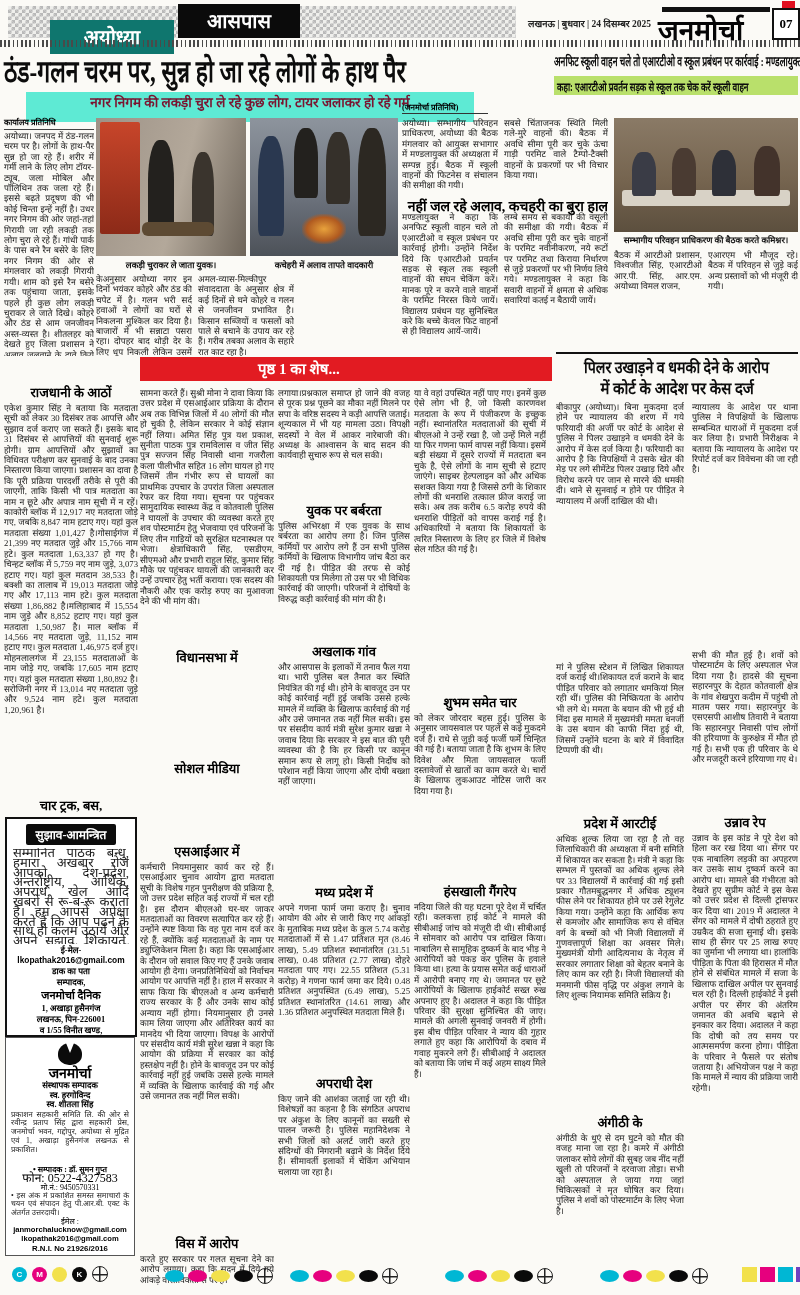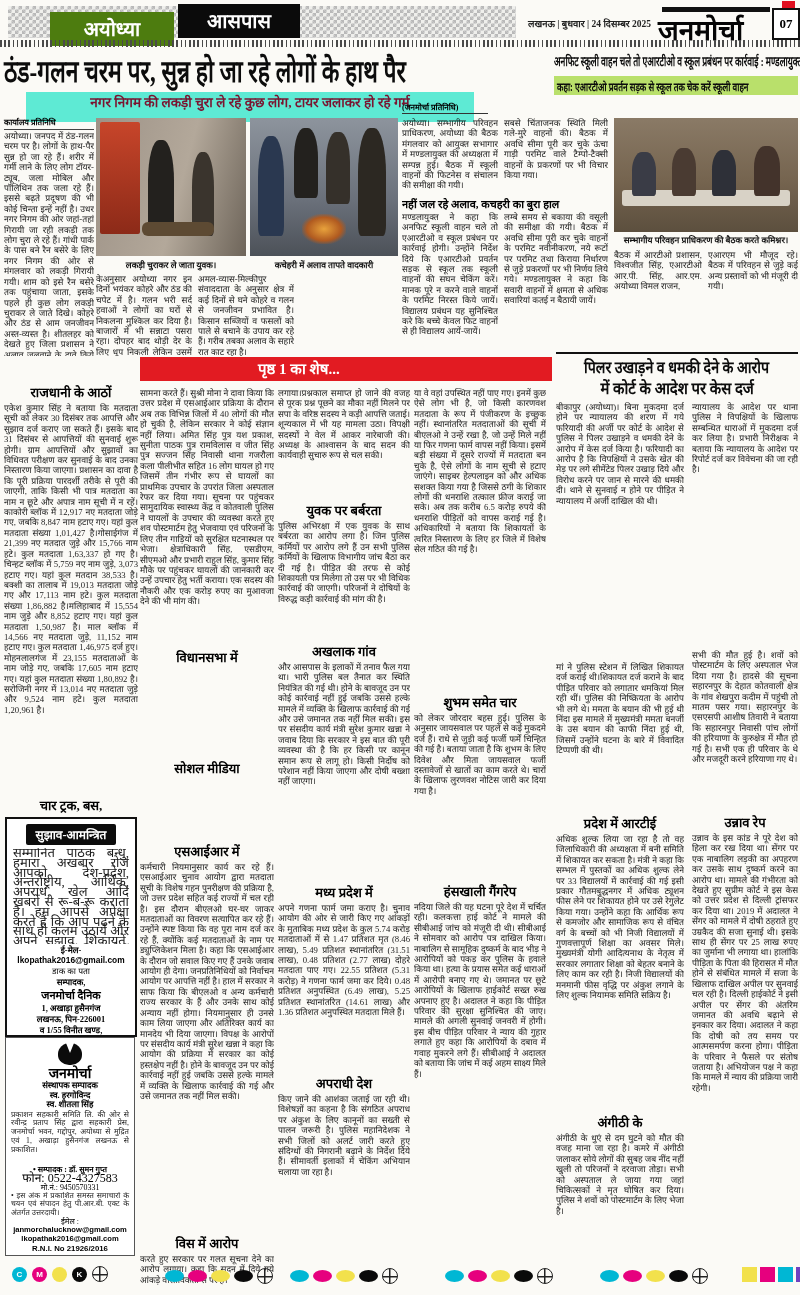--- a/index.html
+++ b/index.html
@@ -17,21 +17,21 @@
   .regc{display:inline-flex;width:15px;height:15px;border-radius:50%;margin-right:5px;align-items:center;justify-content:center;color:#fff;font-size:8px;font-weight:bold;font-family:"Liberation Sans",sans-serif;vertical-align:middle;}
   .cross{display:inline-block;width:14px;height:14px;border:1.5px solid #222;border-radius:50%;vertical-align:middle;background:linear-gradient(#222,#222) center/1.5px 100% no-repeat,linear-gradient(#222,#222) center/100% 1.5px no-repeat;}
   .sqr{display:inline-block;width:15px;height:15px;margin-right:3px;vertical-align:middle;}
 </style>
 </head>
 <body>
 
 <div class="page">
 
   <div class="a checker" style="left:8px;top:6px;width:508px;height:32px;"></div>
-  <div class="a" style="left:50px;top:12px;width:124px;height:34px;background:#4d7c0f;color:#fff;font-weight:bold;font-size:20px;text-align:center;line-height:34px;">
+  <div class="a" style="left:50px;top:20px;width:124px;height:34px;background:#0f766e;color:#fff;font-weight:bold;font-size:20px;text-align:center;line-height:34px;">
     <span>अयोध्या</span>
   </div>
   <div class="a" style="left:178px;top:4px;width:122px;height:34px;background:#0b0b0b;color:#fff;font-weight:bold;font-size:20px;text-align:center;line-height:34px;">
     <span>आसपास</span>
   </div>
   <div class="a" style="left:528px;top:17px;width:170px;font-size:9.5px;font-weight:bold;color:#222;white-space:nowrap;">लखनऊ | बुधवार | 24 दिसम्बर 2025</div>
   <div class="a" style="left:662px;top:7px;width:108px;height:5px;background:#111;"></div>
   <div class="a" style="left:658px;top:10px;width:116px;font-size:28px;font-weight:bold;color:#050505;white-space:nowrap;">जनमोर्चा</div>
   <div class="a" style="left:782px;top:1px;width:13px;height:15px;background:#e01020;clip-path:polygon(0 0,100% 0,100% 100%,50% 68%,0 100%);"></div>
   <div class="a" style="left:772px;top:8px;width:24px;height:28px;border:2px solid #111;background:#fff;text-align:center;line-height:28px;font-weight:bold;font-size:13px;">
@@ -75,21 +75,21 @@
   <div class="a photo" style="left:614px;top:118px;width:184px;height:114px;background:linear-gradient(#8a7a66 0%,#75644f 55%,#5c4f3e 100%);">
     <div class="a" style="left:8px;top:72px;width:168px;height:16px;background:#d8d2c6;border-radius:3px;"></div>
     <div class="fig" style="left:18px;top:34px;width:24px;height:44px;background:#3a3c46;"></div>
     <div class="fig" style="left:58px;top:30px;width:24px;height:48px;background:#4a3b32;"></div>
     <div class="fig" style="left:98px;top:32px;width:24px;height:46px;background:#2e3038;"></div>
     <div class="fig" style="left:140px;top:28px;width:26px;height:50px;background:#43332b;"></div>
   </div>
   <div class="a cap" style="left:614px;top:234px;width:184px;">सम्भागीय परिवहन प्राधिकरण की बैठक करते कमिश्नर।</div>
 
   <div class="a txt" style="left:402px;top:118px;width:96px;height:76px;">अयोध्या। सम्भागीय परिवहन प्राधिकरण, अयोध्या की बैठक मंगलवार को आयुक्त सभागार में मण्डलायुक्त की अध्यक्षता में सम्पन्न हुई। बैठक में स्कूली वाहनों की फिटनेस व संचालन की समीक्षा की गयी।</div>
-  <div class="a" style="left:402px;top:196px;width:206px;font-size:11px;font-weight:bold;text-align:left;white-space:nowrap;overflow:hidden;">नहीं जल रहे अलाव, कचहरी का बुरा हाल</div>
+  <div class="a" style="left:402px;top:196px;width:206px;font-size:14px;font-weight:bold;text-align:right;white-space:nowrap;overflow:hidden;">नहीं जल रहे अलाव, कचहरी का बुरा हाल</div>
   <div class="a txt" style="left:402px;top:212px;width:96px;height:142px;">मण्डलायुक्त ने कहा कि अनफिट स्कूली वाहन चले तो एआरटीओ व स्कूल प्रबंधन पर कार्रवाई होगी। उन्होंने निर्देश दिये कि एआरटीओ प्रवर्तन सड़क से स्कूल तक स्कूली वाहनों की सघन चेकिंग करें। मानक पूरे न करने वाले वाहनों के परमिट निरस्त किये जायें। विद्यालय प्रबंधन यह सुनिश्चित करे कि बच्चे केवल फिट वाहनों से ही विद्यालय आयें-जायें।</div>
   <div class="a txt" style="left:504px;top:212px;width:104px;height:142px;">लम्बे समय से बकाया की वसूली की समीक्षा की गयी। बैठक में अवधि सीमा पूरी कर चुके वाहनों के परमिट नवीनीकरण, नये रूटों पर परमिट तथा किराया निर्धारण से जुड़े प्रकरणों पर भी निर्णय लिये गये। मण्डलायुक्त ने कहा कि सवारी वाहनों में क्षमता से अधिक सवारियां कतई न बैठायी जायें।</div>
   <div class="a txt" style="left:504px;top:118px;width:104px;height:76px;">सबसे चिंताजनक स्थिति मिली गले-मुरे वाहनों की। बैठक में अवधि सीमा पूरी कर चुके ऊंचा गाड़ी परमिट वाले टैम्पो-टैक्सी वाहनों के प्रकरणों पर भी विचार किया गया।</div>
   <div class="a txt" style="left:614px;top:250px;width:88px;height:100px;">बैठक में आरटीओ प्रशासन, विश्वजीत सिंह, एआरटीओ आर.पी. सिंह, आर.एम. अयोध्या विमल राजन,</div>
   <div class="a txt" style="left:708px;top:250px;width:90px;height:100px;">एआरएम भी मौजूद रहे। बैठक में परिवहन से जुड़े कई अन्य प्रस्तावों को भी मंजूरी दी गयी।</div>
 
   <div class="a" style="left:556px;top:352px;width:242px;height:1.5px;background:#111;"></div>
   <div class="a" style="left:556px;top:355px;width:242px;text-align:center;">
     <span class="sq" style="display:inline-block;font-size:16.5px;transform:scaleX(.86);transform-origin:center;">पिलर उखाड़ने व धमकी देने के आरोप</span>
   </div>
@@ -107,21 +107,21 @@
   <div class="a txt" style="left:4px;top:403px;width:134px;height:390px;">एकेश कुमार सिंह ने बताया कि मतदाता सूची को लेकर 30 दिसंबर तक आपत्ति और सुझाव दर्ज कराए जा सकते हैं। इसके बाद 31 दिसंबर से आपत्तियों की सुनवाई शुरू होगी। ग्राम आपत्तियों और सुझावों का विधिवत परीक्षण कर सुनवाई के बाद उनका निस्तारण किया जाएगा। प्रशासन का दावा है कि पूरी प्रक्रिया पारदर्शी तरीके से पूरी की जाएगी, ताकि किसी भी पात्र मतदाता का नाम न छूटे और अपात्र नाम सूची में न रहें।काकोरी ब्लॉक में 12,917 नए मतदाता जोड़े गए, जबकि 8,847 नाम हटाए गए। यहां कुल मतदाता संख्या 1,01,427 है।गोसाईगंज में 21,399 नए मतदात जुड़े और 15,766 नाम हटे। कुल मतदाता 1,63,337 हो गए है।चिन्हट ब्लॉक में 5,759 नए नाम जुड़े, 3,073 हटाए गए। यहां कुल मतदान 38,533 है।बक्शी का तालाब में 19,013 मतदाता जोड़े गए और 17,113 नाम हटे। कुल मतदाता संख्या 1,86,882 है।मलिहाबाद में 15,554 नाम जुड़े और 8,852 हटाए गए। यहां कुल मतदाता 1,50,987 है। माल ब्लॉक में 14,566 नए मतदाता जुड़े, 11,152 नाम हटाए गए। कुल मतदाता 1,46,975 दर्ज हुए।मोहनलालगंज में 23,155 मतदाताओं के नाम जोड़े गए, जबकि 17,605 नाम हटाए गए। यहां कुल मतदाता संख्या 1,80,892 है।सरोजिनी नगर में 13,014 नए मतदाता जुड़े और 9,524 नाम हटे। कुल मतदाता 1,20,961 है।</div>
   <div class="a chead" style="left:4px;top:796px;width:134px;">चार ट्रक, बस,</div>
 
   <div class="a" style="left:5px;top:817px;width:128px;height:216px;border:2px solid #111;background:#fff;overflow:hidden;text-align:center;">
     <div style="margin:5px auto 3px;display:inline-block;background:#0c0c0c;color:#fff;font-size:12px;font-weight:bold;padding:2px 10px;border-radius:2px;">
       <span>सुझाव-आमन्त्रित</span>
     </div>
     <div class="txt" style="font-weight:normal;padding:0 6px;height:96px;font-size:13px;line-height:9.8px;">सम्मानित पाठक बन्धु, हमारा अखबार रोज आपको देश-प्रदेश, अन्तर्राष्ट्रीय, आर्थिक, अपराध, खेल आदि खबरों से रू-ब-रू कराता है। हम आपसे अपेक्षा करते हैं कि आप पढ़ने के साथ ही कलम उठायें और अपने सुझाव, शिकायतें, समस्यायें- हमें लिख भेजें तभी अखबार पूर्णता की ओर अग्रसर हो पायेगा।</div>
     <div style="font-size:8.5px;font-weight:bold;">ई-मेल-</div>
     <div style="font-size:8.4px;font-weight:bold;font-family:'Liberation Sans',sans-serif;">lkopathak2016@gmail.com</div>
-    <div style="font-size:8.5px;font-weight:normal;">डाक का पता</div>
+    <div style="font-size:8.5px;font-weight:bold;">डाक का पता</div>
     <div style="font-size:8.5px;font-weight:bold;">सम्पादक,</div>
     <div style="font-size:11px;font-weight:bold;">जनमोर्चा दैनिक</div>
     <div style="font-size:8.5px;font-weight:bold;">1, अखाड़ा हुसैनगंज</div>
     <div style="font-size:8.5px;font-weight:bold;">लखनऊ, पिन-226001</div>
     <div style="font-size:8.5px;font-weight:bold;">व 1/55 विनीत खण्ड,</div>
     <div style="font-size:8.5px;font-weight:bold;">गोमतीनगर, लखनऊ।</div>
   </div>
 
   <div class="a" style="left:5px;top:1037px;width:128px;height:217px;border:1px solid #555;background:#fff;overflow:hidden;text-align:center;">
     <div style="width:24px;height:22px;background:#0b0b0b;border-radius:50% 50% 46% 46%;margin:4px auto 1px;">
@@ -155,21 +155,21 @@
   <div class="a txt" style="left:278px;top:521px;width:132px;height:118px;">पुलिस अभिरक्षा में एक युवक के साथ बर्बरता का आरोप लगा है। जिन पुलिस कर्मियों पर आरोप लगे हैं उन सभी पुलिस कर्मियों के खिलाफ विभागीय जांच बैठा कर दी गई है। पीड़ित की तरफ से कोई शिकायती पत्र मिलेगा तो उस पर भी विधिक कार्रवाई की जाएगी। परिजनों ने दोषियों के विरुद्ध कड़ी कार्रवाई की मांग की है।</div>
   <div class="a chead" style="left:278px;top:642px;width:132px;">अखलाक गांव</div>
   <div class="a txt" style="left:278px;top:662px;width:132px;height:218px;">और आसपास के इलाकों में तनाव फैल गया था। भारी पुलिस बल तैनात कर स्थिति नियंत्रित की गई थी। होने के बावजूद उन पर कोई कार्रवाई नहीं हुई जबकि उससे हल्के मामले में व्यक्ति के खिलाफ कार्रवाई की गई और उसे जमानत तक नहीं मिल सकी। इस पर संसदीय कार्य मंत्री सुरेश कुमार खन्ना ने जवाब दिया कि सरकार ने इस बात की पूरी व्यवस्था की है कि हर किसी पर कानून समान रूप से लागू हो। किसी निर्दोष को परेशान नहीं किया जाएगा और दोषी बख्शा नहीं जाएगा।</div>
   <div class="a chead" style="left:278px;top:883px;width:132px;">मध्य प्रदेश में</div>
   <div class="a txt" style="left:278px;top:903px;width:132px;height:168px;">अपने गणना फार्म जमा कराए है। चुनाव आयोग की ओर से जारी किए गए आंकड़ों के मुताबिक मध्य प्रदेश के कुल 5.74 करोड़ मतदाताओं में से 1.47 प्रतिशत मृत (8.46 लाख), 5.49 प्रतिशत स्थानांतरित (31.51 लाख), 0.48 प्रतिशत (2.77 लाख) दोहरे मतदाता पाए गए। 22.55 प्रतिशत (5.31 करोड़) ने गणना फार्म जमा कर दिये। 0.48 प्रतिशत अनुपस्थित (6.49 लाख), 5.25 प्रतिशत स्थानांतरित (14.61 लाख) और 1.36 प्रतिशत अनुपस्थित मतदाता मिले हैं।</div>
   <div class="a chead" style="left:278px;top:1074px;width:132px;">अपराधी देश</div>
   <div class="a txt" style="left:278px;top:1094px;width:132px;height:198px;">किए जाने की आशंका जताई जा रही थी। विशेषज्ञों का कहना है कि संगठित अपराध पर अंकुश के लिए कानूनों का सख्ती से पालन जरूरी है। पुलिस महानिदेशक ने सभी जिलों को अलर्ट जारी करते हुए संदिग्धों की निगरानी बढ़ाने के निर्देश दिये हैं। सीमावर्ती इलाकों में चेकिंग अभियान चलाया जा रहा है।</div>
 
   <div class="a txt" style="left:414px;top:388px;width:132px;height:302px;">या वे वहां उपस्थित नहीं पाए गए। इनमें कुछ ऐसे लोग भी है, जो किसी कारणवश मतदाता के रूप में पंजीकरण के इच्छुक नहीं। स्थानांतरित मतदाताओं की सूची में बीएलओ ने उन्हें रखा है, जो उन्हें मिले नहीं या फिर गणना फार्म वापस नहीं किया। इसमें बड़ी संख्या में दूसरे राज्यों में मतदाता बन चुके है, ऐसे लोगों के नाम सूची से हटाए जाएंगे। साइबर हेल्पलाइन को और अधिक सशक्त किया गया है जिससे ठगी के शिकार लोगों की धनराशि तत्काल फ्रीज कराई जा सके। अब तक करीब 6.5 करोड़ रुपये की धनराशि पीड़ितों को वापस कराई गई है। अधिकारियों ने बताया कि शिकायतों के त्वरित निस्तारण के लिए हर जिले में विशेष सेल गठित की गई है।</div>
   <div class="a chead" style="left:414px;top:693px;width:132px;">शुभम समेत चार</div>
-  <div class="a txt" style="left:414px;top:713px;width:132px;height:166px;">को लेकर जोरदार बहस हुई। पुलिस के अनुसार जायसवाल पर पहले से कई मुकदमे दर्ज हैं। राधे से जुड़ी कई फर्जी फर्में चिन्हित की गई है। बताया जाता है कि शुभम के लिए दिवेश और मिता जायसवाल फर्जी दस्तावेजों से खातों का काम करते थे। चारों के खिलाफ लुरणवश नोटिस जारी कर दिया गया है।</div>
+  <div class="a txt" style="left:414px;top:713px;width:132px;height:166px;">को लेकर जोरदार बहस हुई। पुलिस के अनुसार जायसवाल पर पहले से कई मुकदमे दर्ज हैं। राधे से जुड़ी कई फर्जी फर्में चिन्हित की गई है। बताया जाता है कि शुभम के लिए दिवेश और मिता जायसवाल फर्जी दस्तावेजों से खातों का काम करते थे। चारों के खिलाफ लुकआउट नोटिस जारी कर दिया गया है।</div>
   <div class="a chead" style="left:414px;top:882px;width:132px;">हंसखाली गैंगरेप</div>
   <div class="a txt" style="left:414px;top:902px;width:132px;height:390px;">नदिया जिले की यह घटना पूरे देश में चर्चित रही। कलकत्ता हाई कोर्ट ने मामले की सीबीआई जांच को मंजूरी दी थी। सीबीआई ने सोमवार को आरोप पत्र दाखिल किया। नाबालिग से सामूहिक दुष्कर्म के बाद भीड़ ने आरोपियों को पकड़ कर पुलिस के हवाले किया था। हत्या के प्रयास समेत कई धाराओं में आरोपी बनाए गए थे। जमानत पर छूटे आरोपियों के खिलाफ हाईकोर्ट सख्त रुख अपनाए हुए है। अदालत ने कहा कि पीड़ित परिवार की सुरक्षा सुनिश्चित की जाए। मामले की अगली सुनवाई जनवरी में होगी। इस बीच पीड़ित परिवार ने न्याय की गुहार लगाते हुए कहा कि आरोपियों के दबाव में गवाह मुकरने लगे हैं। सीबीआई ने अदालत को बताया कि जांच में कई अहम साक्ष्य मिले हैं।</div>
 
   <div class="a txt" style="left:556px;top:662px;width:128px;height:150px;">मां ने पुलिस स्टेशन में लिखित शिकायत दर्ज कराई थी।शिकायत दर्ज कराने के बाद पीड़ित परिवार को लगातार धमकियां मिल रही थीं। पुलिस की निष्क्रियता के आरोप भी लगे थे। ममता के बयान की भी हुई थी निंदा इस मामले में मुख्यमंत्री ममता बनर्जी के उस बयान की काफी निंदा हुई थी, जिसमें उन्होंने घटना के बारे में विवादित टिप्पणी की थी।</div>
   <div class="a chead" style="left:556px;top:814px;width:128px;">प्रदेश में आरटीई</div>
   <div class="a txt" style="left:556px;top:834px;width:128px;height:276px;">अधिक शुल्क लिया जा रहा है तो वह जिलाधिकारी की अध्यक्षता में बनी समिति में शिकायत कर सकता है। मंत्री ने कहा कि सम्भल में पुस्तकों का अधिक शुल्क लेने पर 33 विद्यालयों में कार्रवाई की गई इसी प्रकार गौतमबुद्धनगर में अधिक ट्यूशन फीस लेने पर शिकायत होने पर उसे रेगुलेट किया गया। उन्होंने कहा कि आर्थिक रूप से कमजोर और सामाजिक रूप से वंचित वर्ग के बच्चों को भी निजी विद्यालयों में गुणवत्तापूर्ण शिक्षा का अवसर मिले। मुख्यमंत्री योगी आदित्यनाथ के नेतृत्व में सरकार लगातार शिक्षा को बेहतर बनाने के लिए काम कर रही है। निजी विद्यालयों की मनमानी फीस वृद्धि पर अंकुश लगाने के लिए शुल्क नियामक समिति सक्रिय है।</div>
   <div class="a chead" style="left:556px;top:1113px;width:128px;">अंगीठी के</div>
   <div class="a txt" style="left:556px;top:1133px;width:128px;height:158px;">अंगीठी के धुएं से दम घुटने को मौत की वजह माना जा रहा है। कमरे में अंगीठी जलाकर सोये लोगों की सुबह जब नींद नहीं खुली तो परिजनों ने दरवाजा तोड़ा। सभी को अस्पताल ले जाया गया जहां चिकित्सकों ने मृत घोषित कर दिया। पुलिस ने शवों को पोस्टमार्टम के लिए भेजा है।</div>
 
   <div class="a txt" style="left:692px;top:650px;width:106px;height:160px;">सभी की मौत हुई है। शवों को पोस्टमार्टम के लिए अस्पताल भेज दिया गया है। हादसे की सूचना सहारनपुर के देहात कोतवाली क्षेत्र के गांव शेखपुरा कदीम में पहुंची तो मातम पसर गया। सहारनपुर के एसएसपी आशीष तिवारी ने बताया कि सहारनपुर निवासी पांच लोगों की हरियाणा के कुरुक्षेत्र में मौत हो गई है। सभी एक ही परिवार के थे और मजदूरी करने हरियाणा गए थे।</div>

